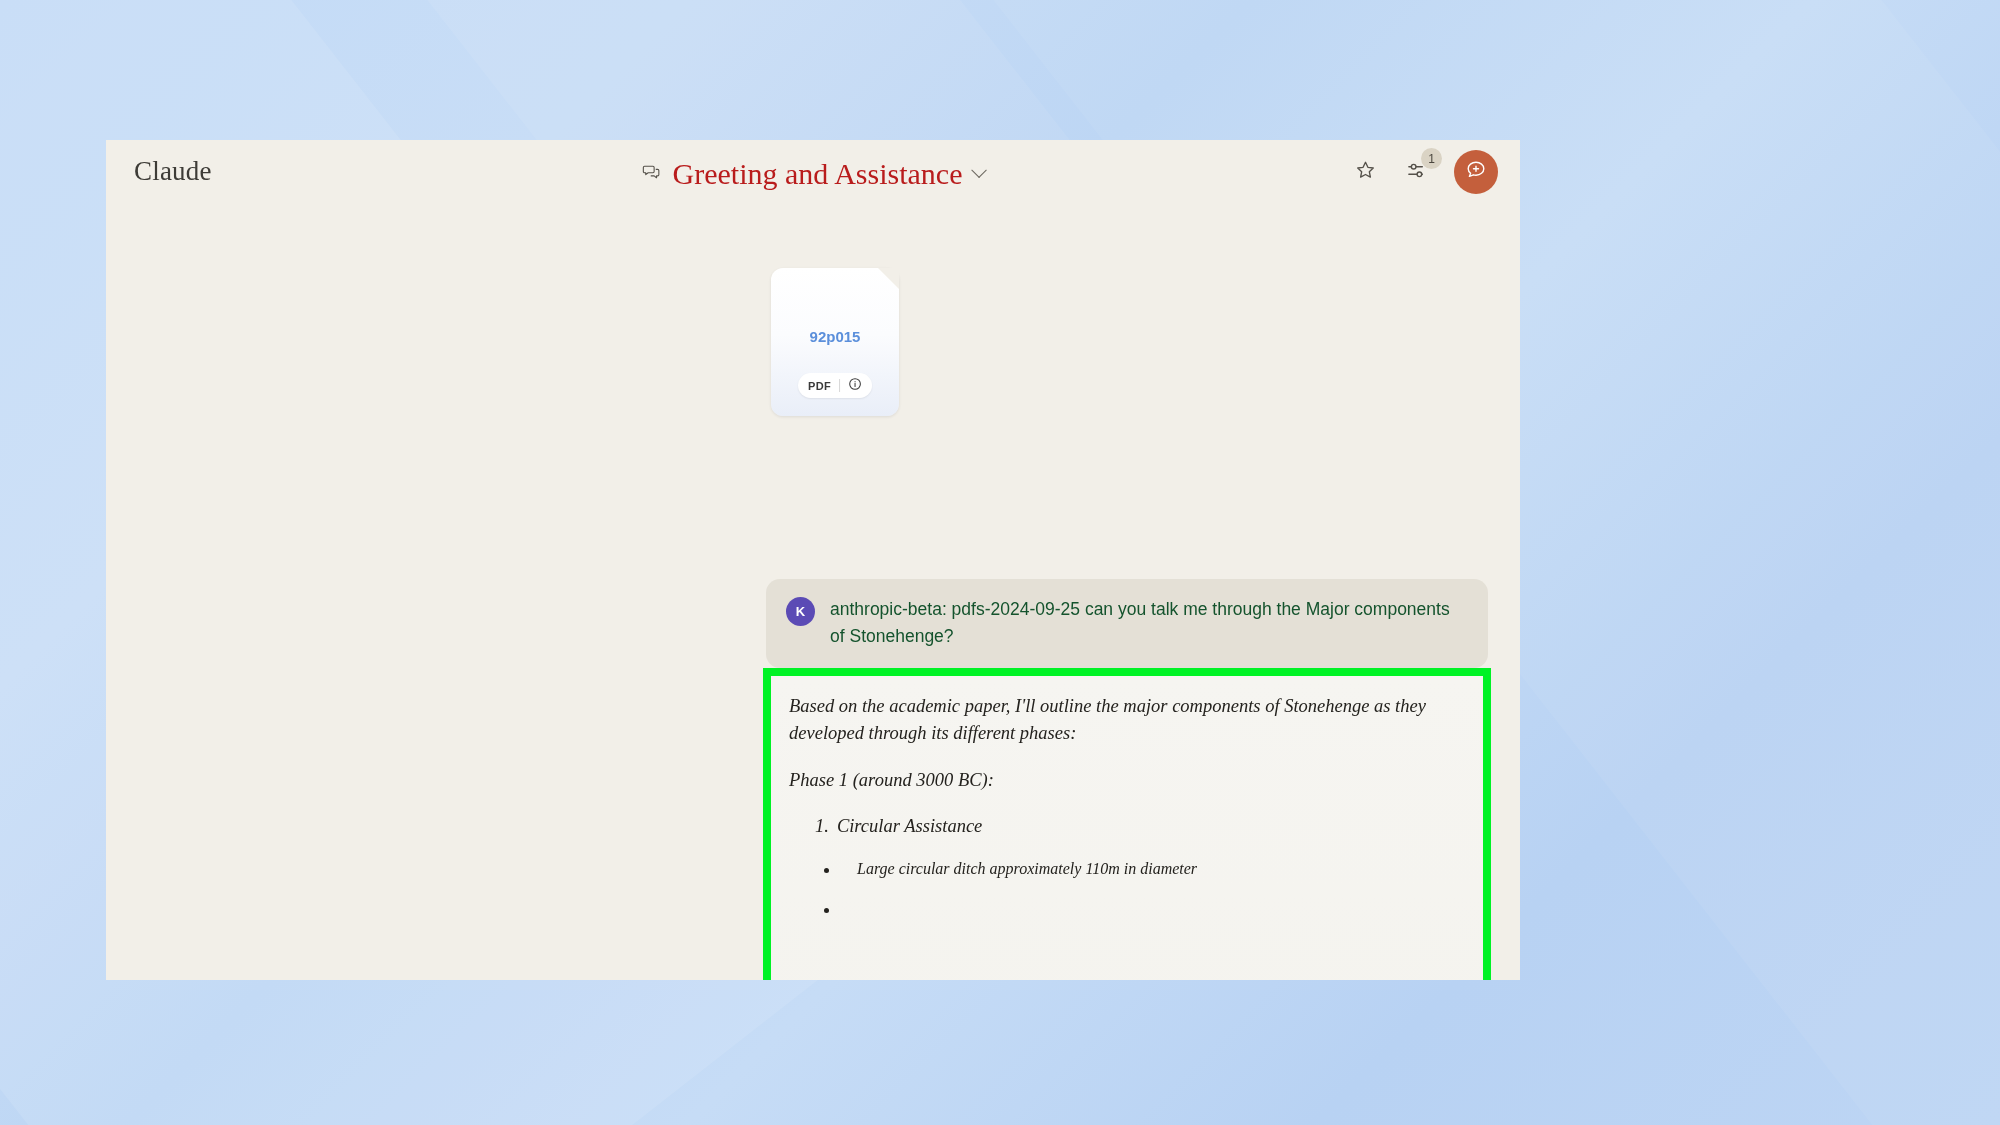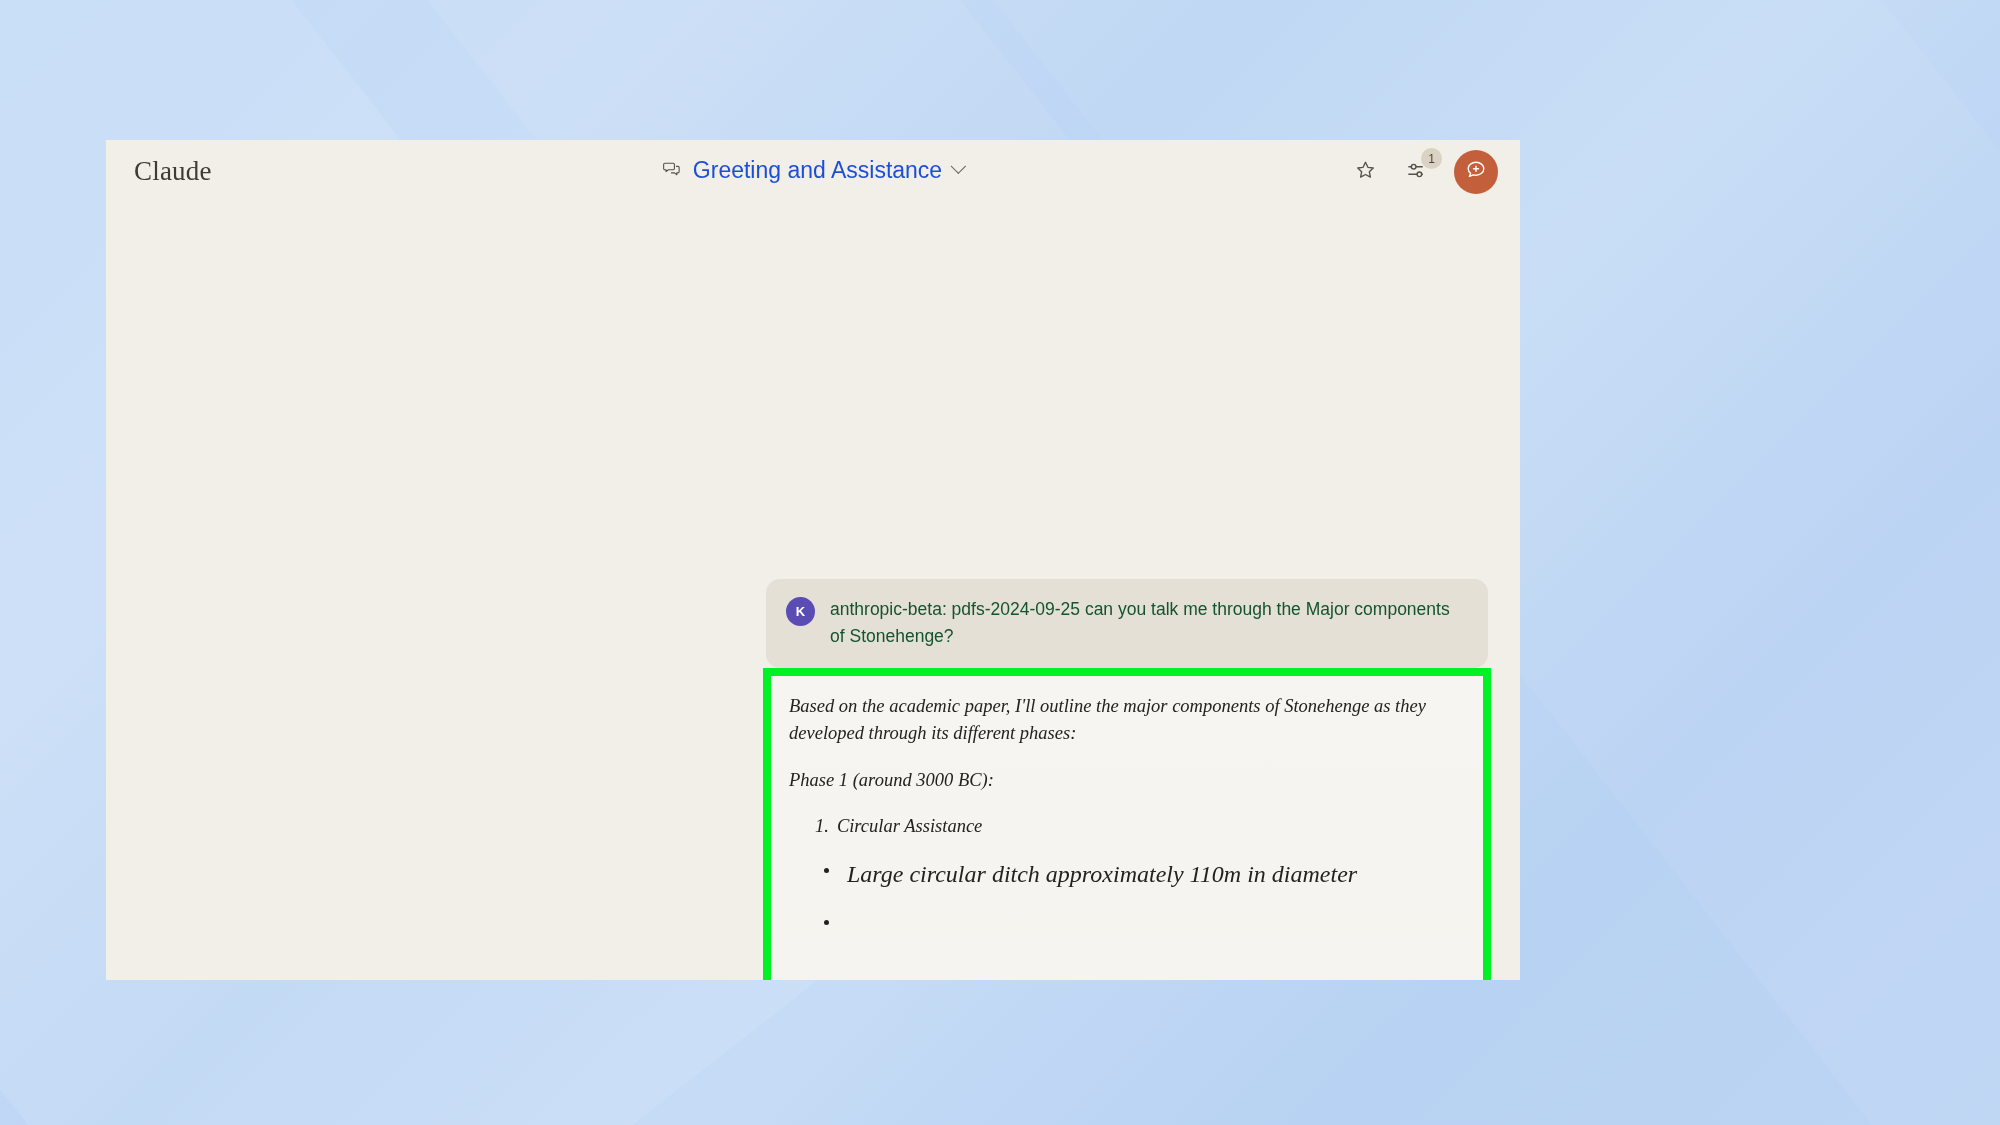--- a/index.html
+++ b/index.html
@@ -61,23 +61,23 @@
     position: absolute;
     left: 50%;
     top: 17px;
     transform: translateX(-50%);
     display: flex;
     align-items: center;
     gap: 11px;
     white-space: nowrap;
   }
   .header-title-text {
-    font-family: Liberation Sans, sans-serif;
-    font-size: 23px;
-    color: #1d4ed8;
+    font-family: Liberation Serif, serif;
+    font-size: 30px;
+    color: #b91c1c;
   }
   .chevron-small {
     display: inline-block;
     width: 11px; height: 11px;
     border-right: 1.6px solid #6B675E;
     border-bottom: 1.6px solid #6B675E;
     transform: rotate(45deg) translate(-3px,-3px);
   }
 
   .header-actions {
@@ -234,25 +234,25 @@
   }
   .ordered-item {
     font-size: 18.5px;
     line-height: 1.45;
     margin: 0 0 17px 26px;
     display: flex;
     gap: 8px;
   }
   .ordered-num { flex: 0 0 auto; }
   .bullet-item {
-    font-size: 24px;
+    font-size: 16px;
     line-height: 1.45;
     margin: 0 0 17px 35px;
     display: flex;
-    gap: 18px;
+    gap: 28px;
   }
   .bullet-dot {
     flex: 0 0 auto;
     width: 5px; height: 5px;
     border-radius: 50%;
     background: #24221E;
     margin-top: 11px;
   }
 </style>
 </head>
@@ -307,20 +307,35 @@
             <path d="M12 8.2v5M9.5 10.7h5" stroke="#FFFFFF" stroke-width="1.4" stroke-linecap="round"></path>
           </svg>
         </span>
       </div>
 
     </div>
   </div>
 
   <div class="conversation">
 
+    <div class="attachment-row">
+      <div class="pdf-card">
+        <div class="pdf-filename">92p015</div>
+        <div class="pdf-badge">
+          <span class="pdf-badge-label">PDF</span>
+          <span class="pdf-badge-sep"></span>
+          <span>
+            <svg width="14" height="14" viewBox="0 0 16 16" fill="none">
+              <circle cx="8" cy="8" r="6.1" stroke="#3A3A3A" stroke-width="1.2"></circle>
+              <path d="M8 5.2v.1M8 7.2v3.6" stroke="#3A3A3A" stroke-width="1.2" stroke-linecap="round"></path>
+            </svg>
+          </span>
+        </div>
+      </div>
+    </div>
 
     <div class="user-message">
       <div class="user-avatar">K</div>
       <div class="user-text">anthropic-beta: pdfs-2024-09-25 can you talk me through the Major components of Stonehenge?</div>
     </div>
 
     <div class="assistant-highlight">
       <div class="assistant-body">
 
         <div class="assistant-para">Based on the academic paper, I'll outline the major components of Stonehenge as they developed through its different phases:</div>

